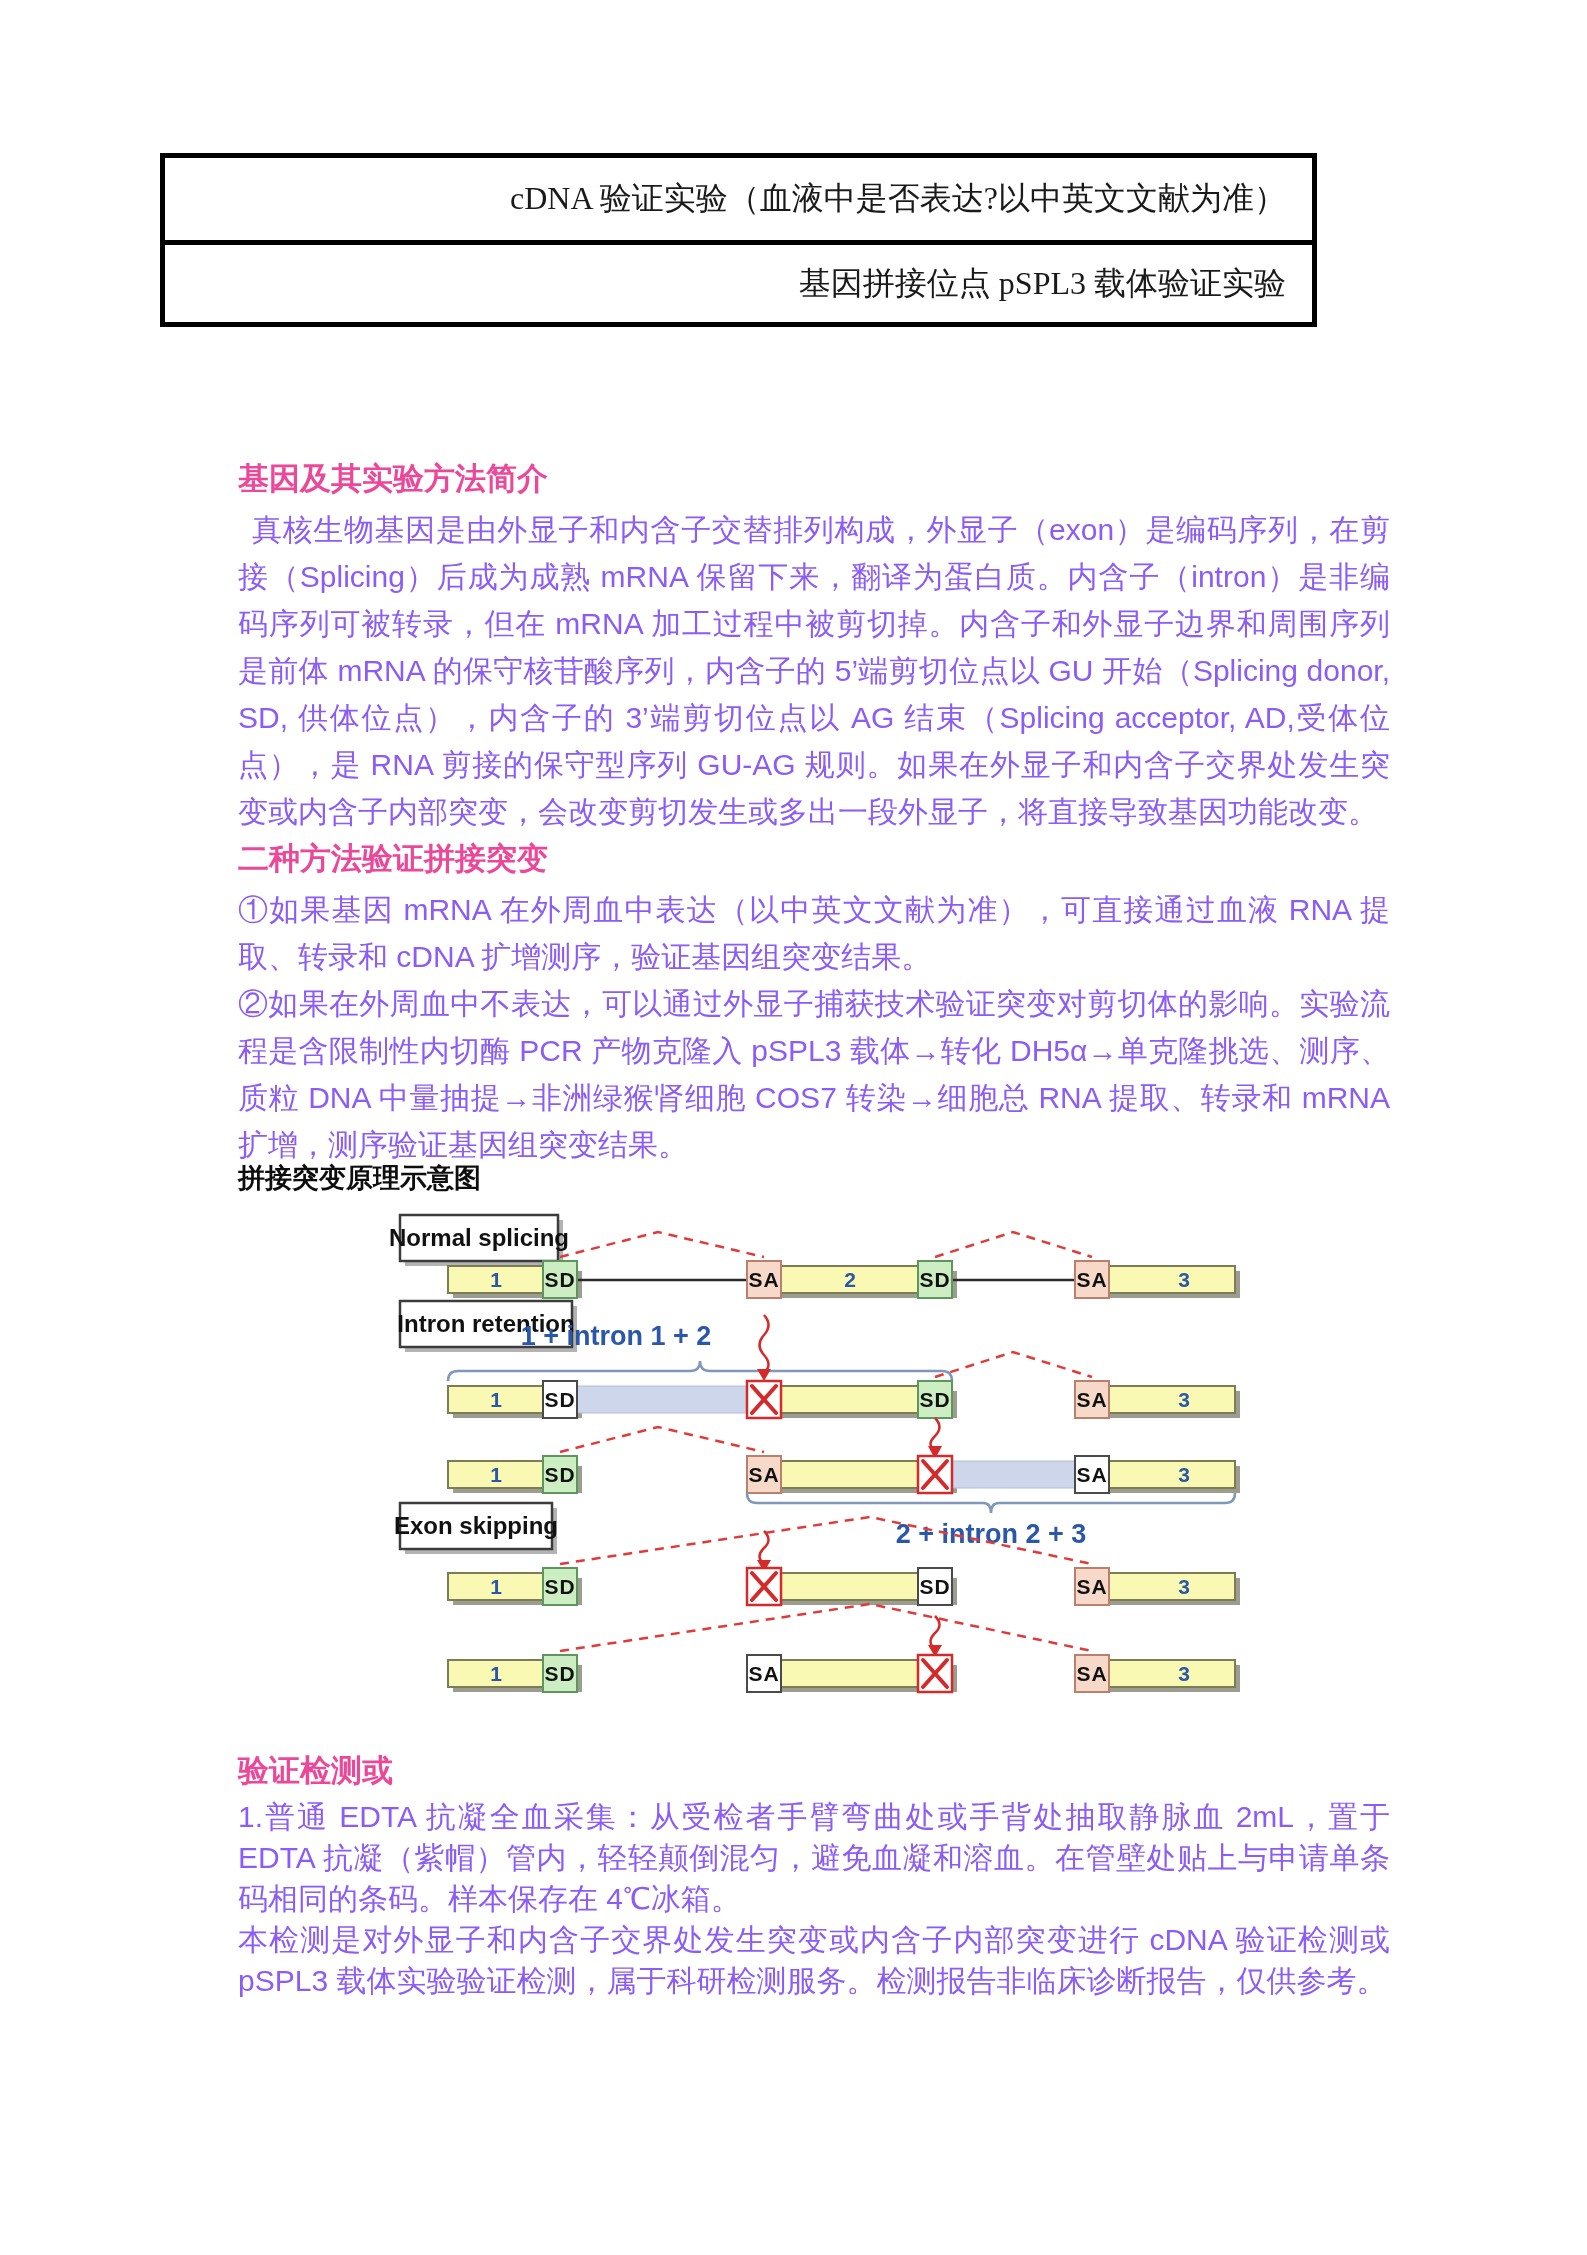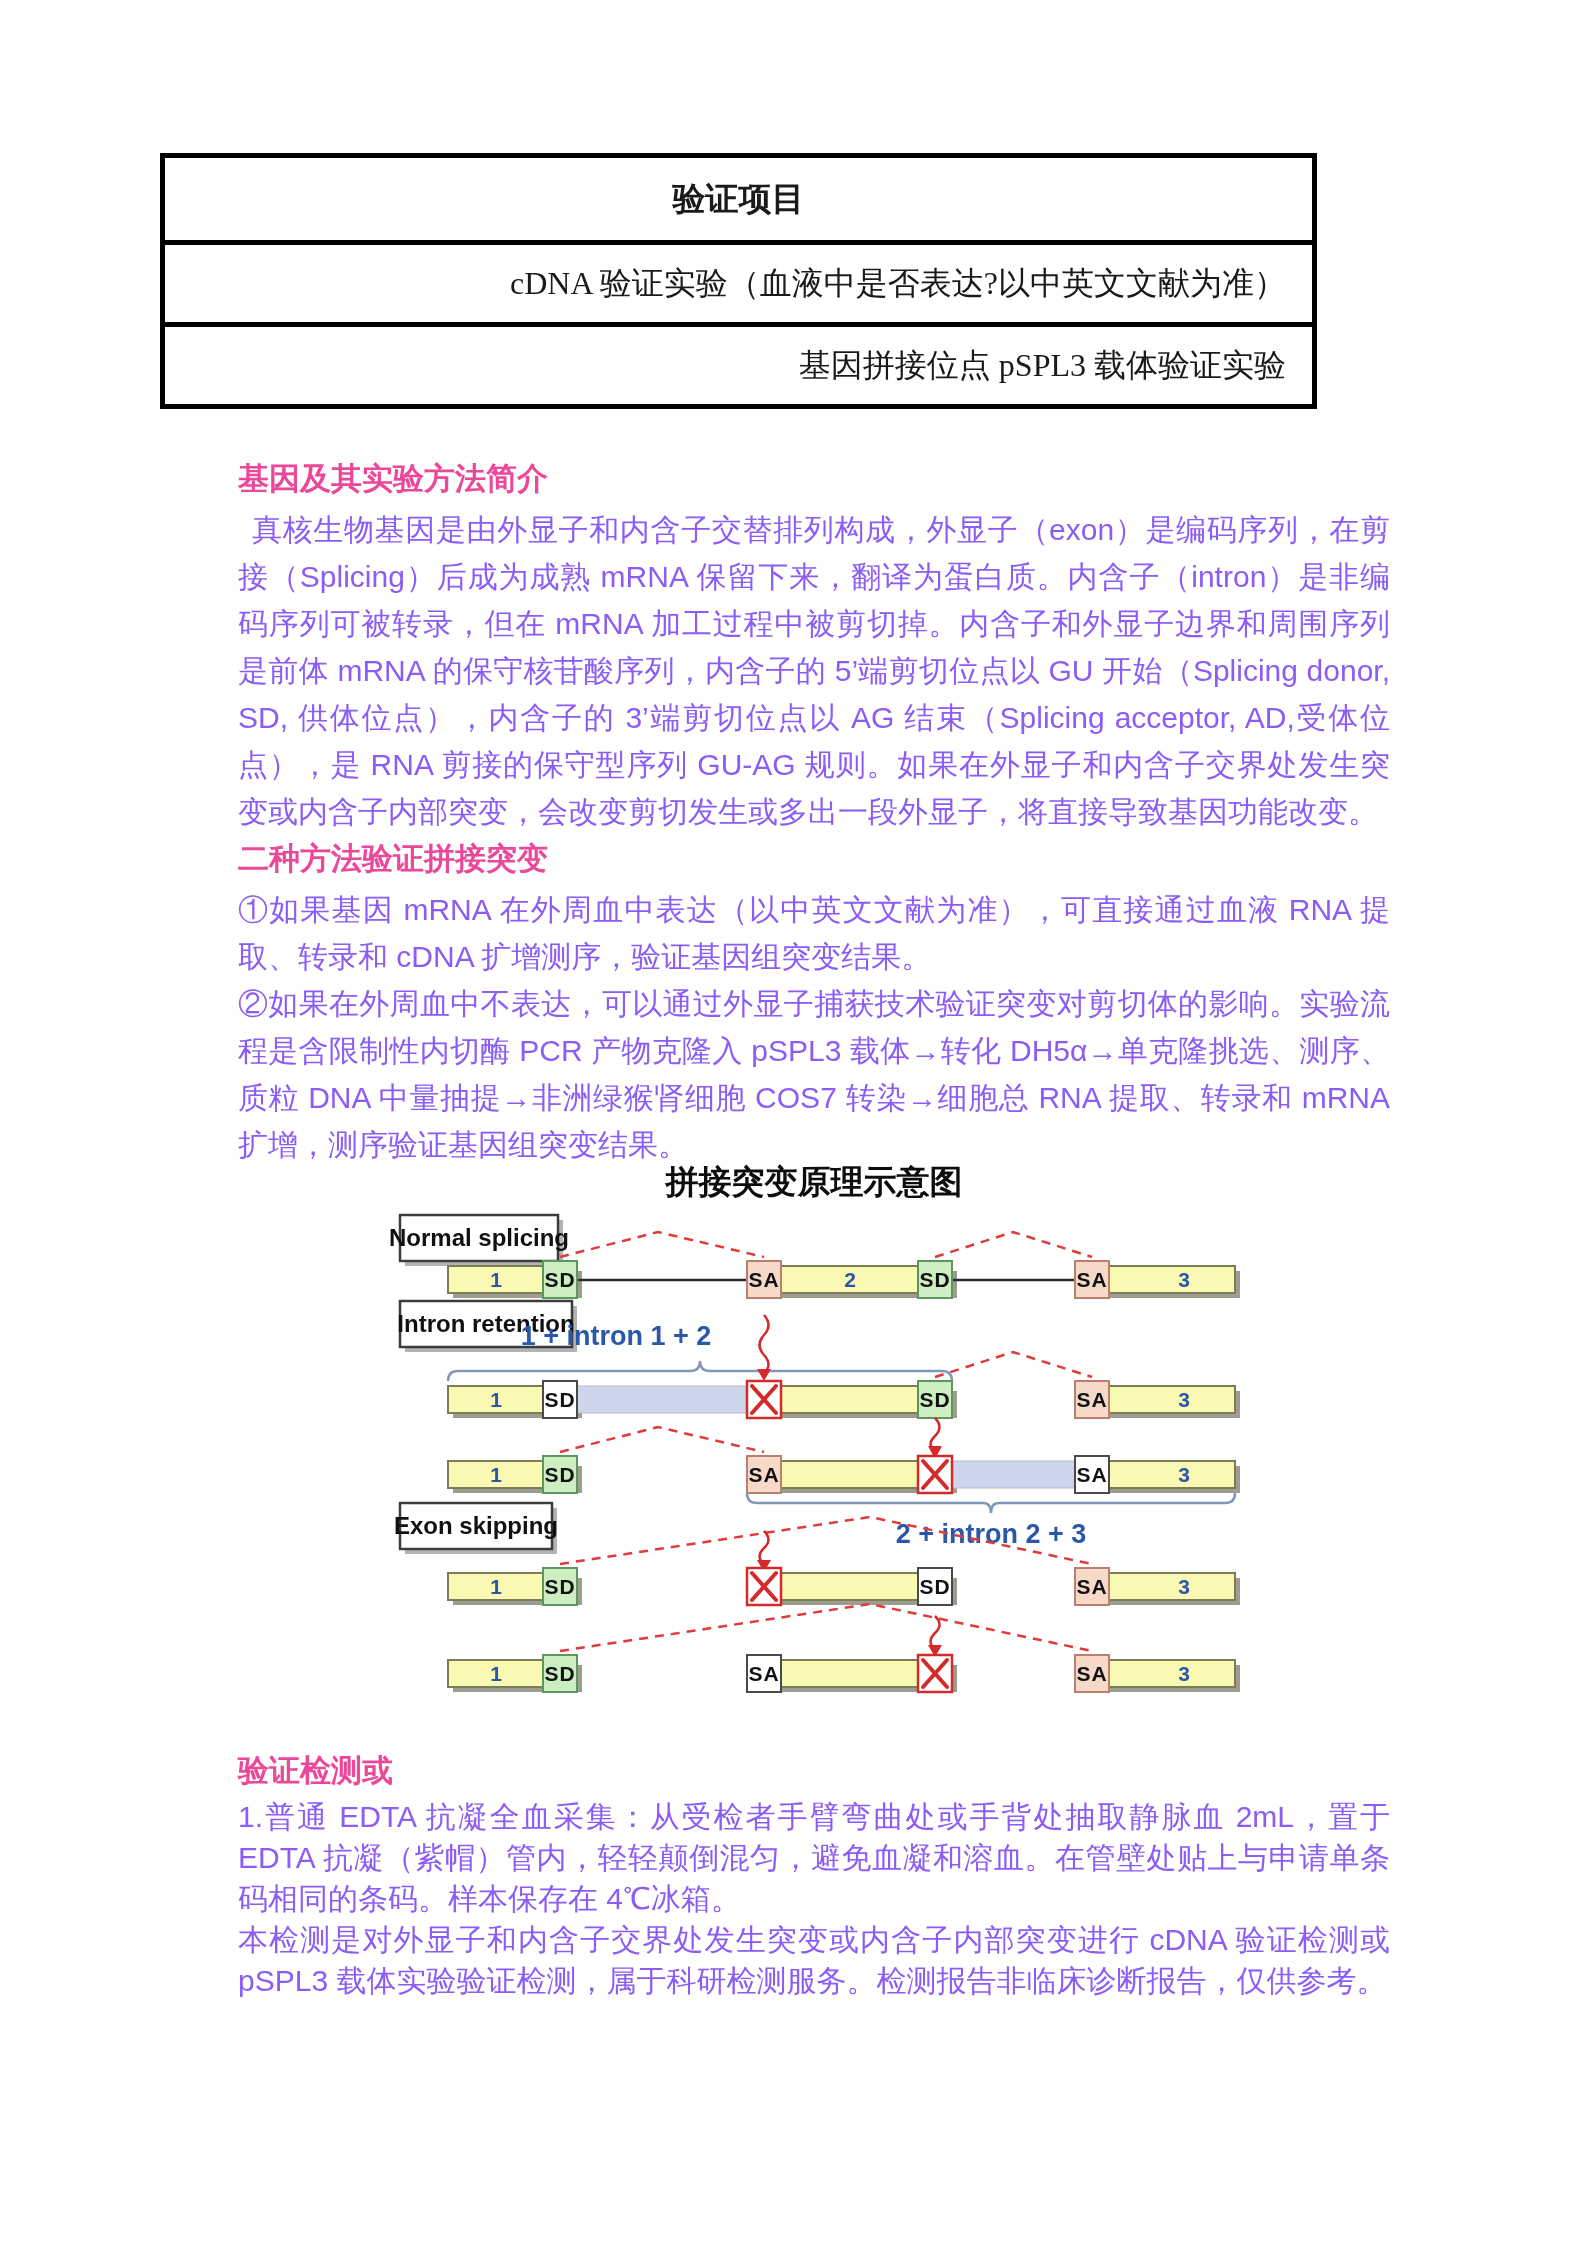--- a/index.html
+++ b/index.html
@@ -26,22 +26,22 @@
   .body-text {
     position:absolute; left:238px; width:1152px;
     font-size:30px; line-height:47px; text-align:justify; color:#8b5cf6;
   }
   .body-text p { margin:0; }
   .indent-first { text-indent:14px; }
   .notes-text { line-height:41px; }
 
   .fig-title {
     position:absolute; left:238px; top:1160px; width:1152px;
-    text-align:center; font-family:"Liberation Serif", serif;
-    font-weight:bold; font-size:33px; color:#0d0d0d;
+    font-family:"Liberation Serif", serif;
+    font-weight:bold; font-size:27px; color:#0d0d0d;
   }
 
   .diagram-wrap { position:absolute; left:300px; top:1203px; width:1000px; height:515px; }
 
   
   .exon  { fill:#f9f9b4; stroke:#7d7d55; stroke-width:2; }
   .shad  { fill:#9c9c90; }
   .sd    { fill:#cdedc3; stroke:#5d975d; stroke-width:2; }
   .sa    { fill:#f6d9c8; stroke:#bb7f6d; stroke-width:2; }
   .inact { fill:#ffffff; stroke:#4a4a4a; stroke-width:2; }
@@ -59,23 +59,20 @@
   .t-num   { font:bold 21px "Liberation Sans", sans-serif; fill:#2a57a8; text-anchor:middle; }
   .t-label { font:bold 24px "Liberation Sans", sans-serif; fill:#111; text-anchor:middle; }
   .t-blue  { font:bold 27px "Liberation Sans", sans-serif; fill:#2a57a8; text-anchor:middle; }
 </style>
 </head>
 <body>
 
 <div>
 
   <div class="vtable">
-    <div class="vrow header">
-      <span>验证项目</span>
-    </div>
     <div class="vrow">
       <span>cDNA 验证实验（血液中是否表达?以中英文文献为准）</span>
     </div>
     <div class="vrow">
       <span>基因拼接位点 pSPL3 载体验证实验</span>
     </div>
   </div>
 
   <div class="sec-heading" style="top:458px">基因及其实验方法简介</div>
   <div class="body-text" style="top:506px">

